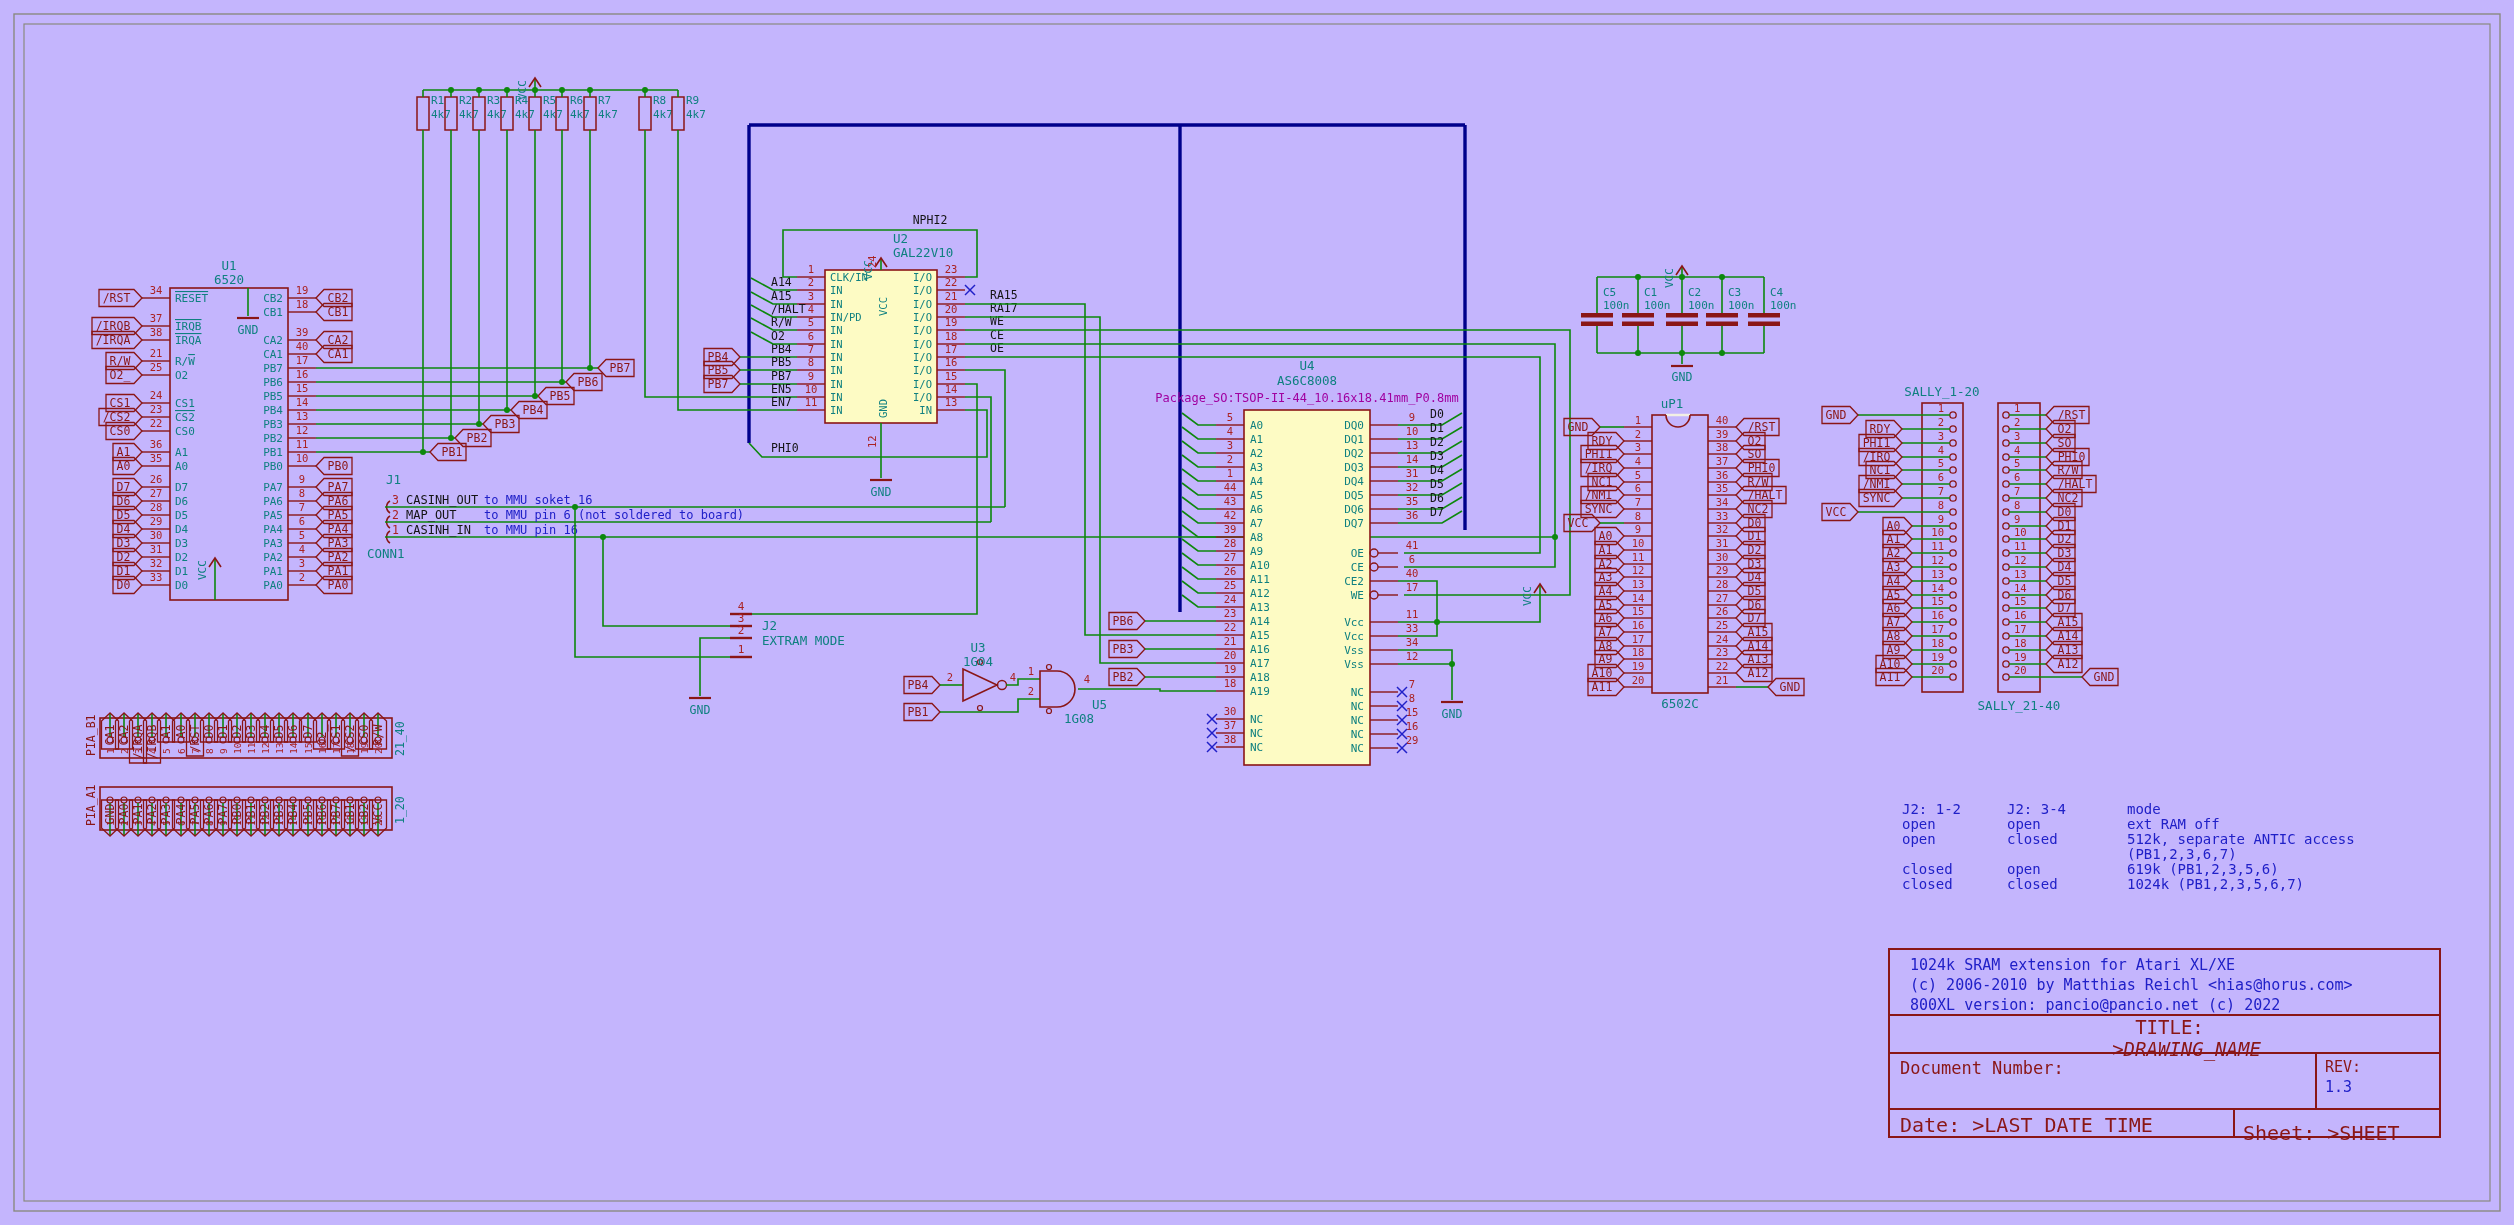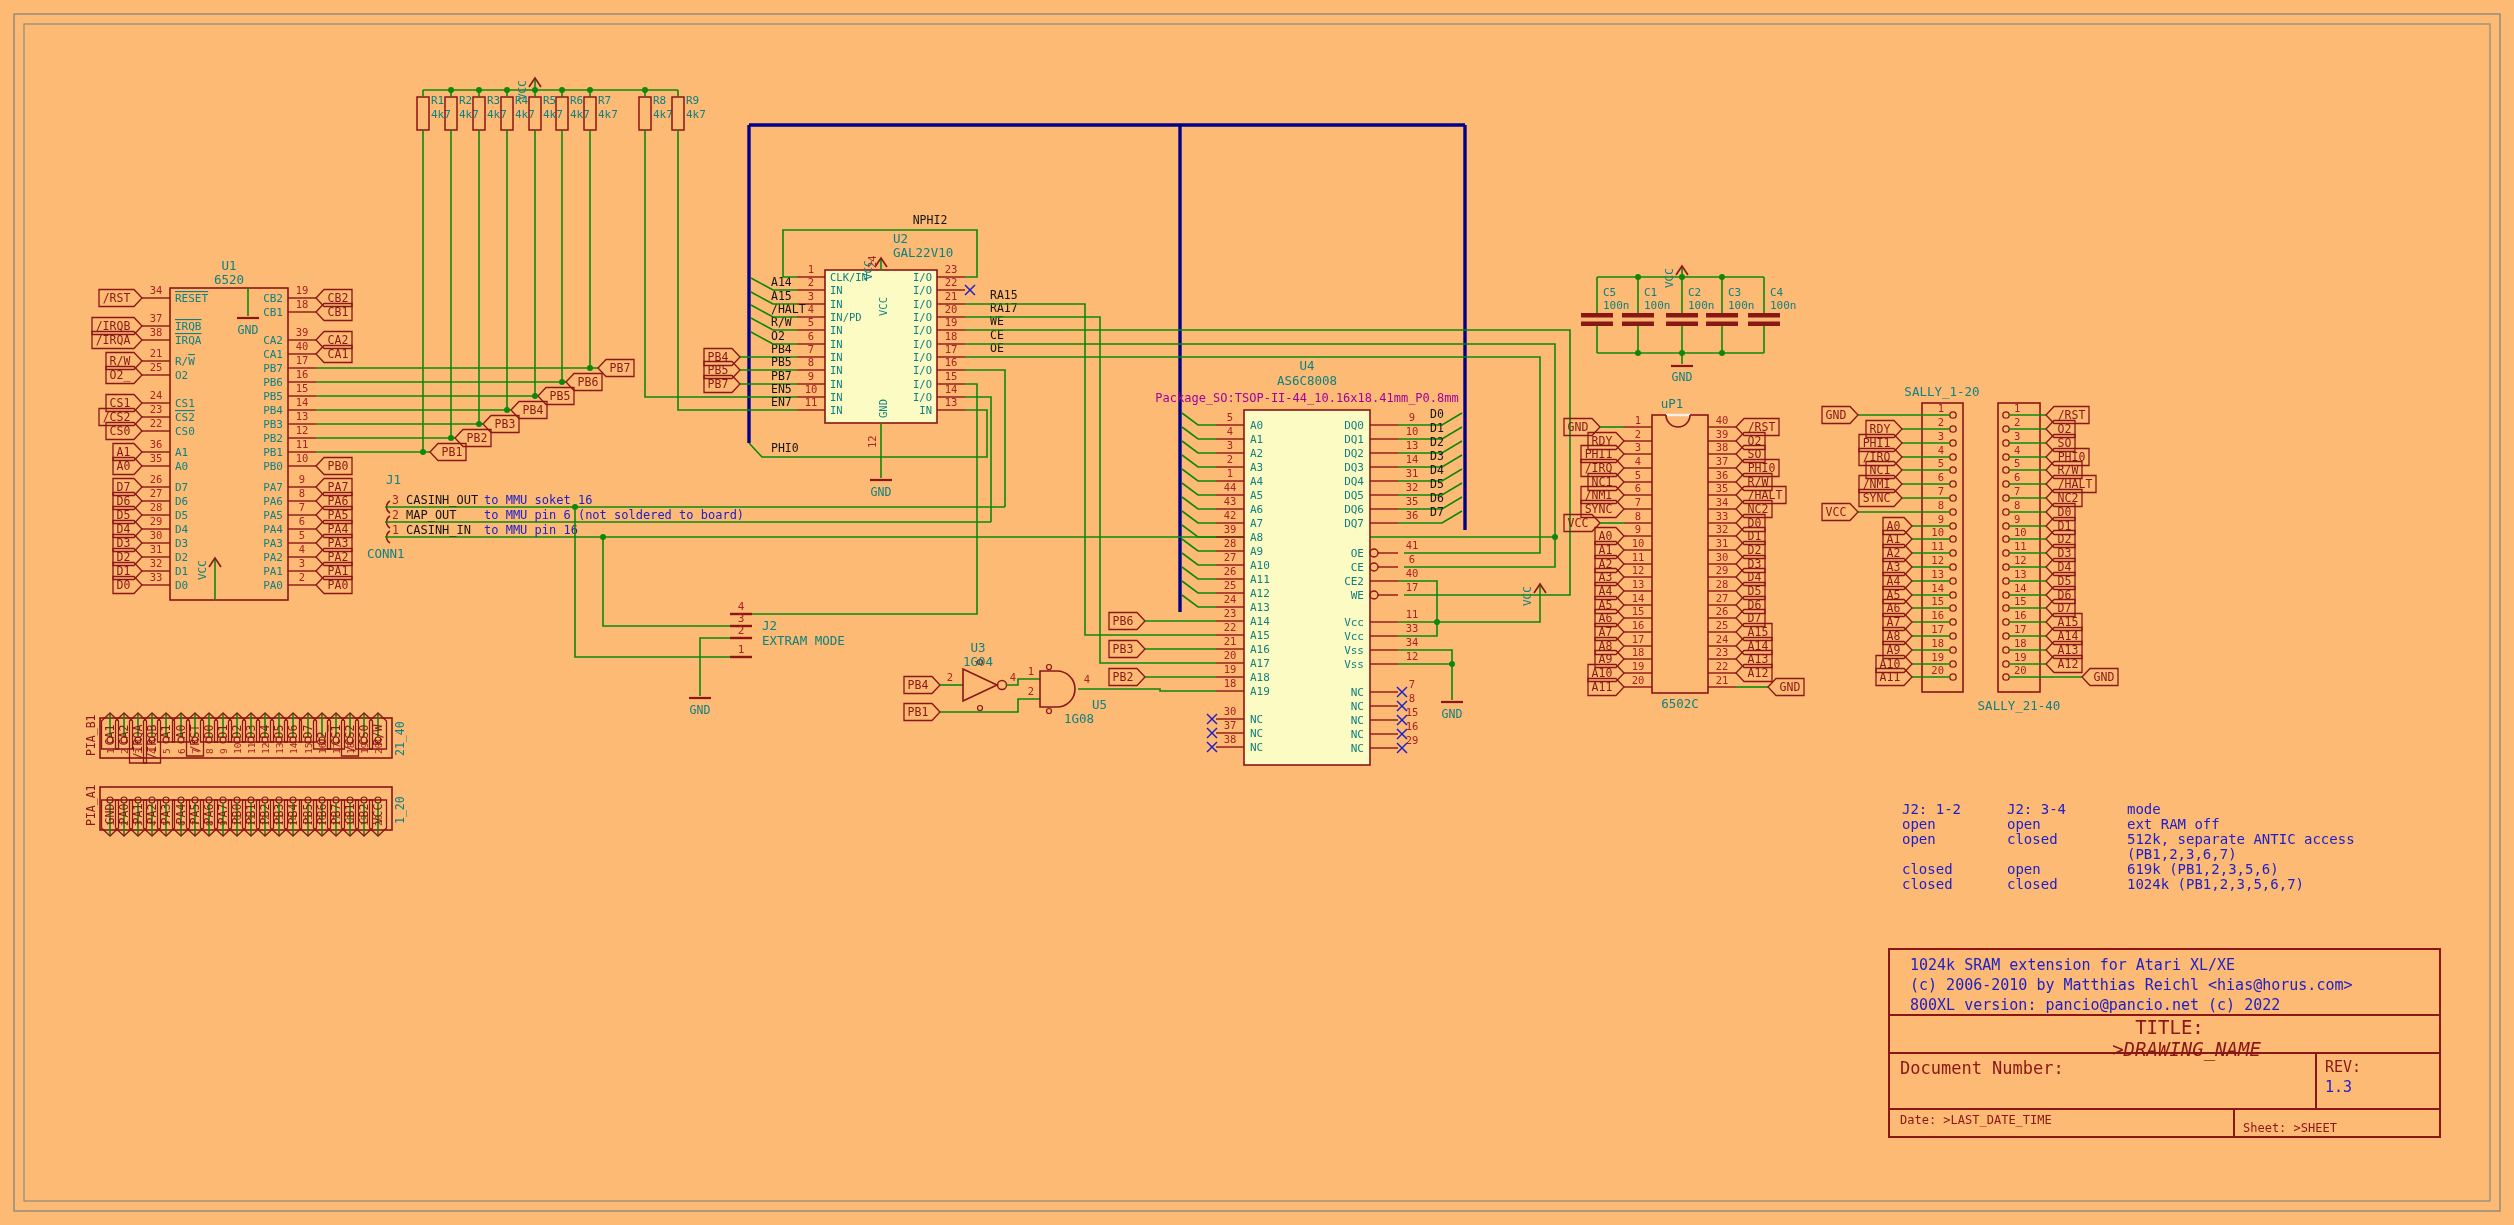--- a/index.html
+++ b/index.html
@@ -1,35 +1,35 @@
 <!DOCTYPE html>
 <html><head>
 <meta charset="utf-8">
 <style>
   html,body{margin:0;padding:0;background:#dddbce;}
-  .canvas{position:relative;width:2514px;height:1225px;background:#fdba74;overflow:hidden;
+  .canvas{position:relative;width:2514px;height:1225px;background:#c4b5fd;overflow:hidden;
           font-family:"DejaVu Sans Mono",monospace;}
   svg{position:absolute;left:0;top:0;}
   svg text{font-family:"DejaVu Sans Mono",monospace;}
   .overlay{position:absolute;box-sizing:border-box;}
   
   .jtable{left:1902px;top:802px;width:460px;color:#2020c8;font-size:14px;line-height:15px;}
   .jtable .row{display:grid;grid-template-columns:105px 120px 1fr;}
   
   .tblock{left:1888px;top:948px;width:553px;height:190px;border:2px solid #8a1616;color:#8a1616;}
   .tb-comments{height:66px;padding:5px 10px 0 20px;color:#2020c8;font-size:15px;line-height:20px;
                border-bottom:2px solid #8a1616;box-sizing:border-box;}
   .tb-title{height:38px;display:flex;align-items:center;padding-left:10px;font-size:19px;
             border-bottom:2px solid #8a1616;box-sizing:border-box;flex-direction:column;}
   .tb-title .val{margin-left:34px;font-style:italic;}
   .tb-doc{height:56px;display:flex;border-bottom:2px solid #8a1616;box-sizing:border-box;}
   .tb-doc .left{flex:1;padding:4px 0 0 10px;font-size:17px;}
   .tb-doc .rev{width:124px;border-left:2px solid #8a1616;padding:4px 0 0 8px;font-size:15px;box-sizing:border-box;}
   .tb-doc .rev .val{color:#2020c8;margin-top:2px;}
-  .tb-bottom{height:26px;display:flex;font-size:12px;box-sizing:border-box;}
+  .tb-bottom{height:26px;display:flex;font-size:20px;box-sizing:border-box;}
   .tb-bottom .date{flex:1;padding:3px 0 0 10px;}
   .tb-bottom .sheet{width:206px;border-left:2px solid #8a1616;padding:11px 0 0 8px;box-sizing:border-box;}
 </style>
 </head>
 <body>
 
 <div class="canvas">
   <svg id="sch" width="2514" height="1225" viewBox="0 0 2514 1225">
       <rect x="14" y="14" width="2486" height="1197" fill="none" stroke="#8a8a80" stroke-width="1.4"></rect>
       <rect x="24" y="24" width="2466" height="1177" fill="none" stroke="#8a8a80" stroke-width="1.2"></rect>

